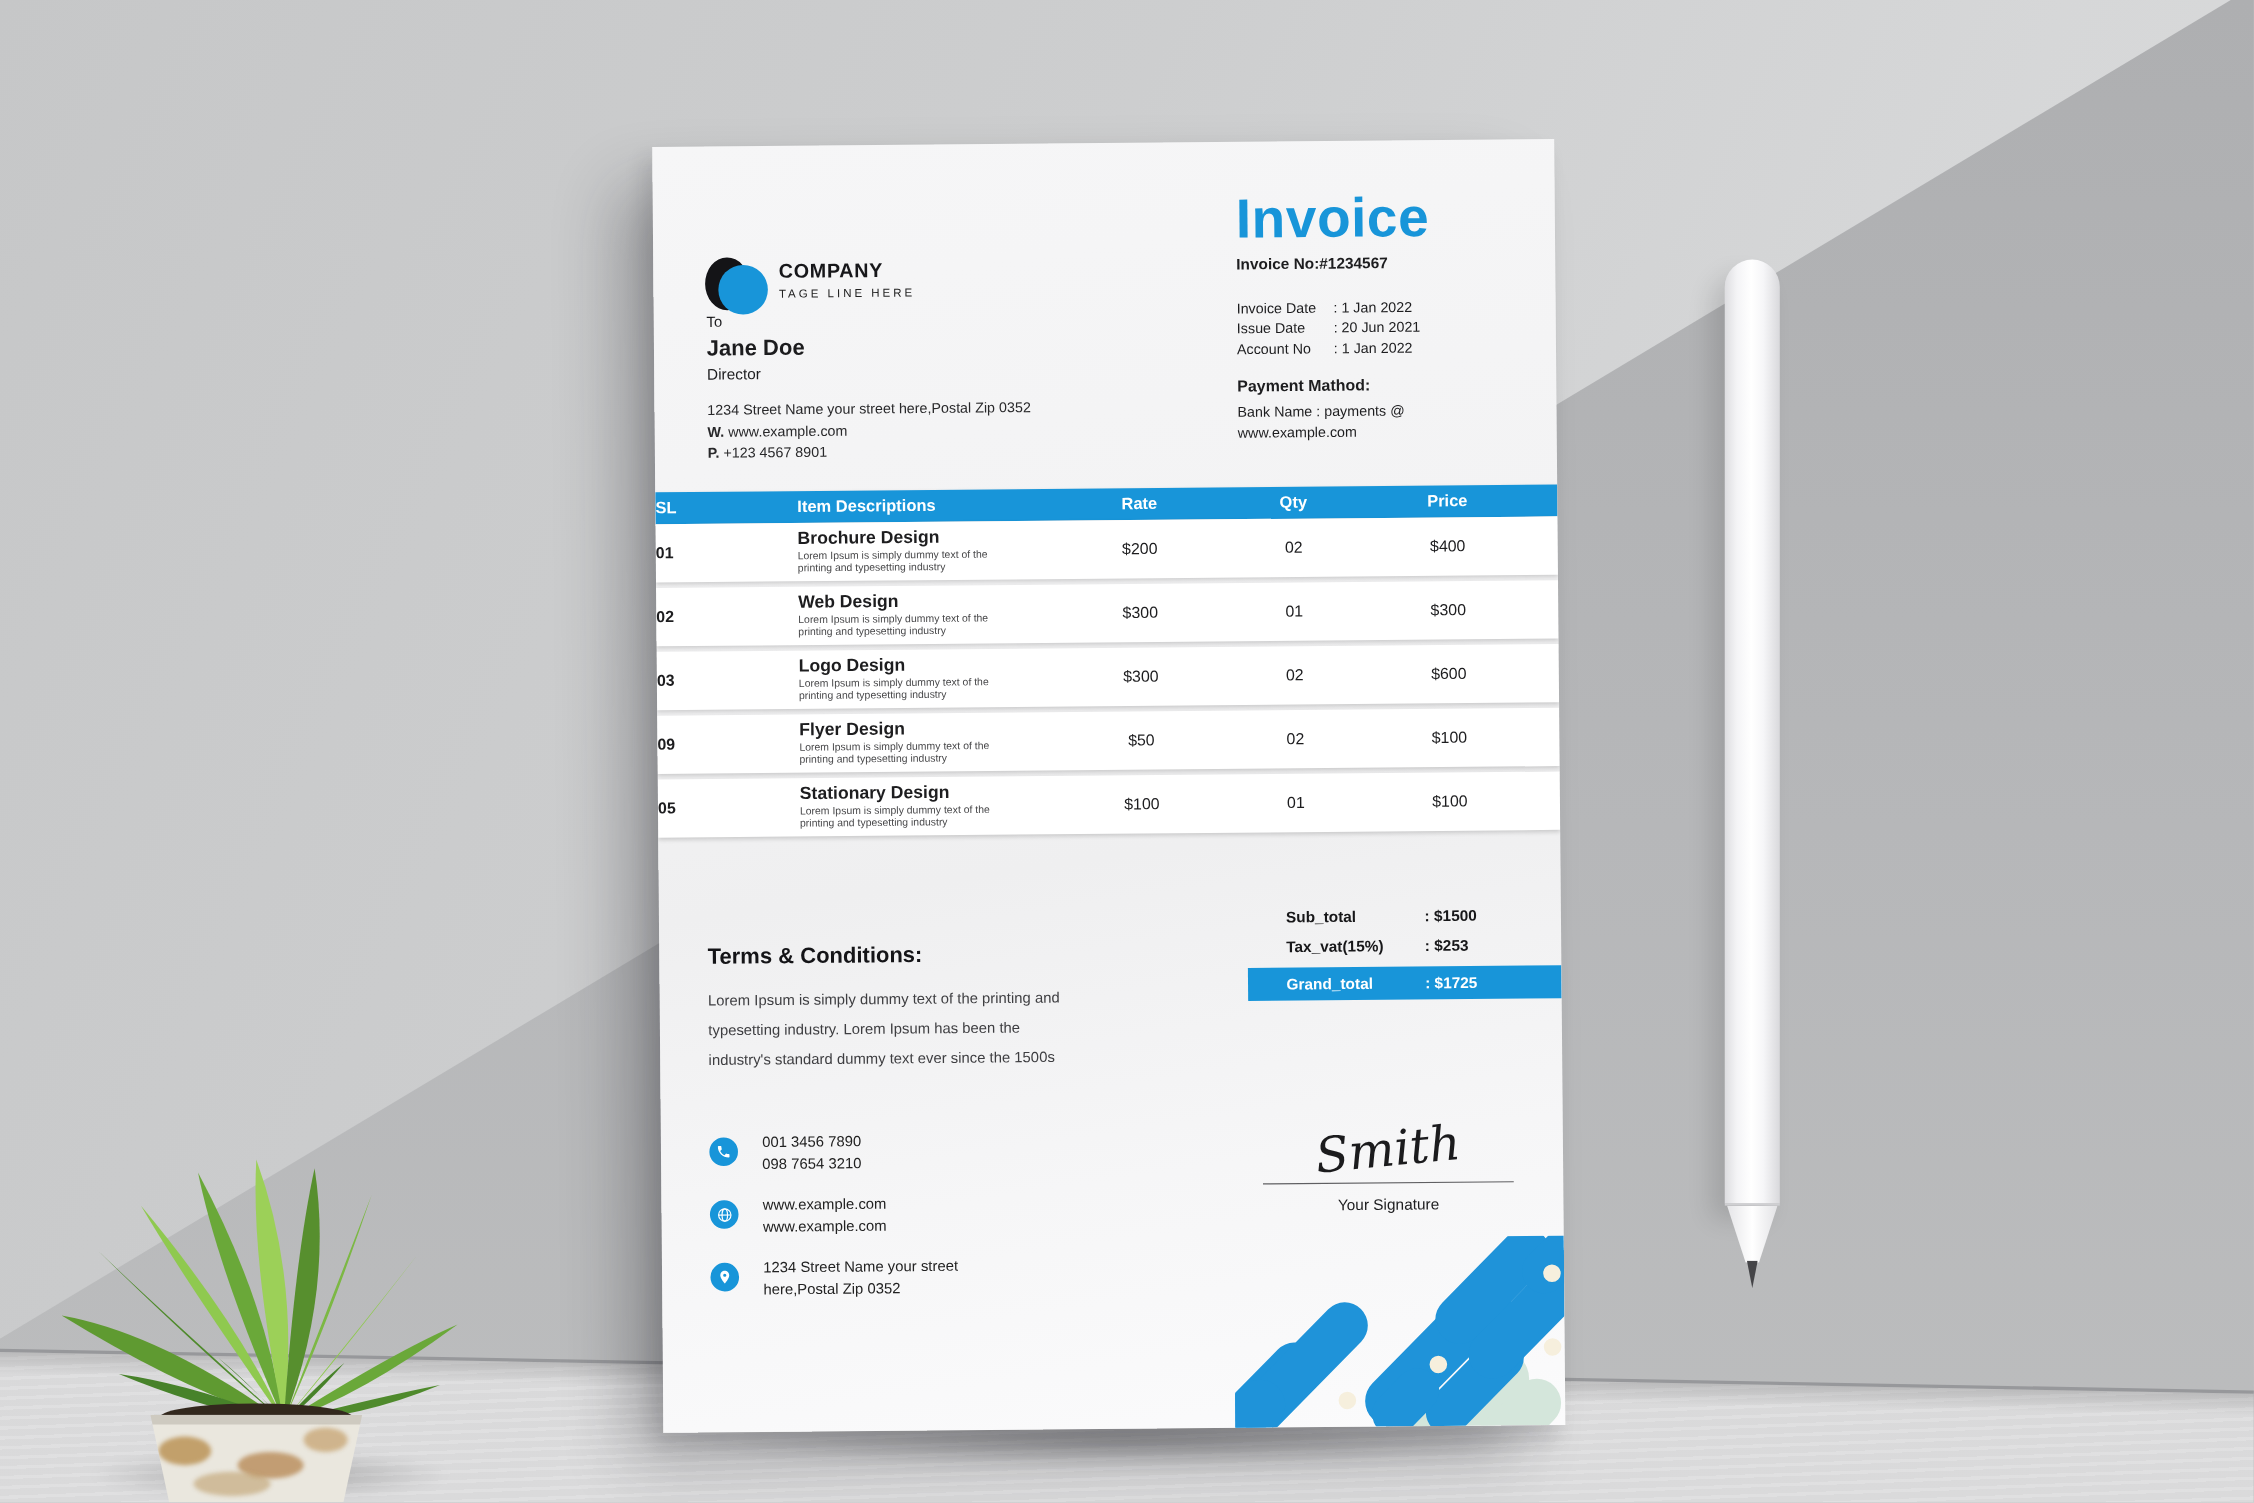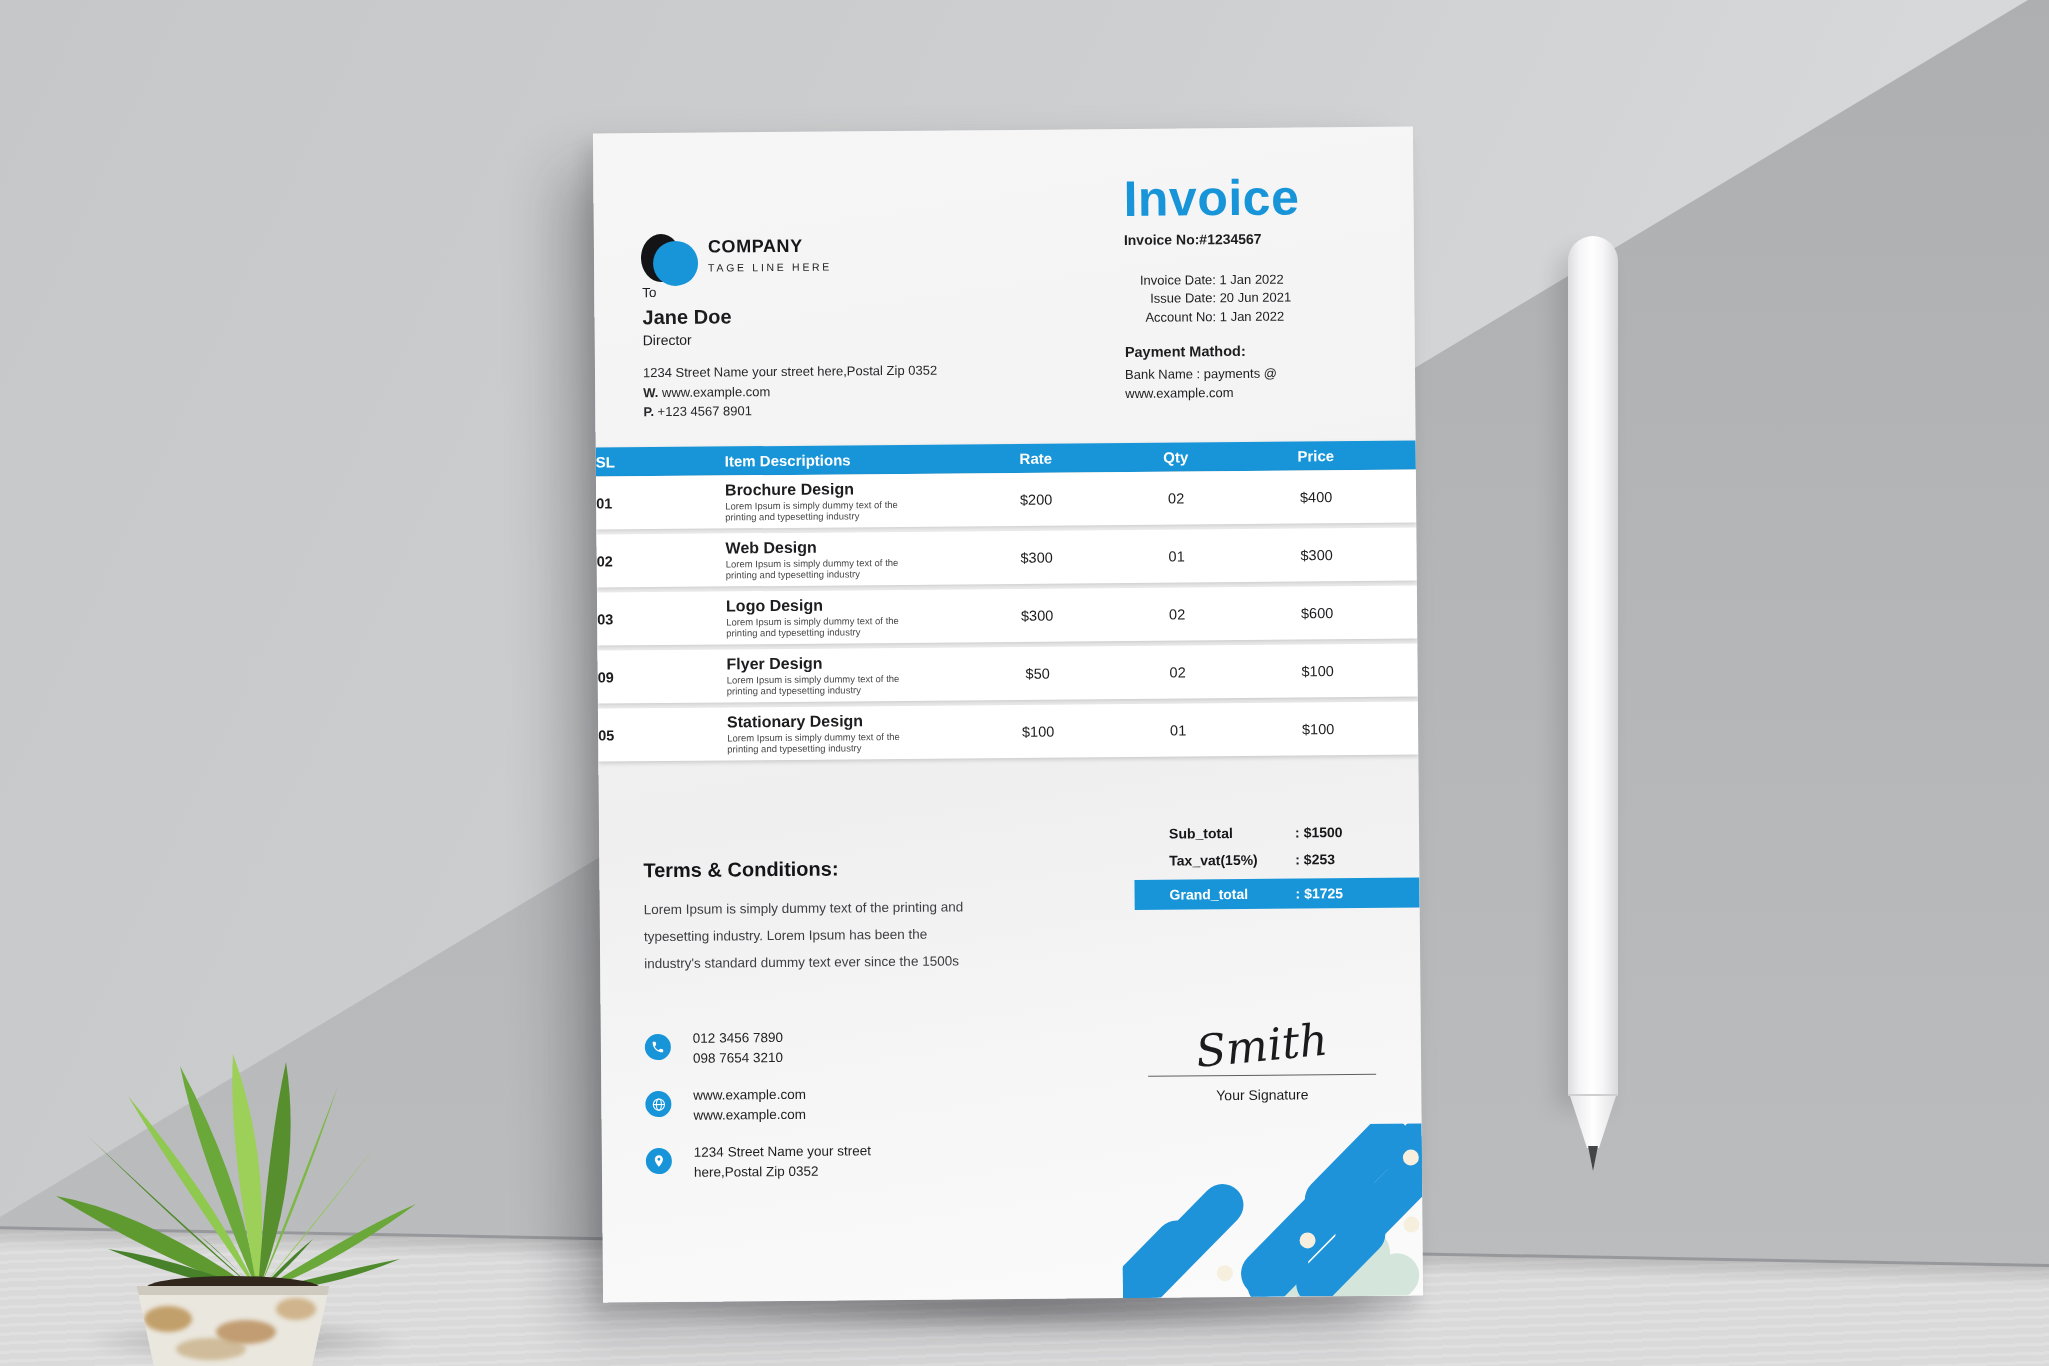--- a/index.html
+++ b/index.html
@@ -42,21 +42,21 @@
   .recipient .role{font-size:14px;margin-bottom:15px;}
   .recipient .line{font-size:13px;line-height:19.5px;color:#28282a;}
   .recipient .b{font-weight:700;}
 
   
   .inv-head{position:absolute;left:530px;top:44px;width:280px;color:#1d1d1f;}
   .inv-title{font-size:50px;font-weight:700;color:var(--accent);line-height:1.05;letter-spacing:.5px;}
   .inv-no{font-size:14px;font-weight:600;margin-top:6px;}
   .inv-meta{margin-top:24px;font-size:13px;line-height:18.5px;}
   .inv-meta .row{display:flex;}
-  .inv-meta .lab{width:88px;text-align:right;}
+  .inv-meta .lab{width:88px;}
   .pay-head{margin-top:17px;font-size:14.5px;font-weight:700;}
   .pay-line{font-size:13px;line-height:18.5px;}
   .pay-line.first{margin-top:6px;}
 
   
   .tbl{position:absolute;left:0;top:314px;width:820px;}
   .thead{height:29px;background:var(--accent);display:flex;align-items:center;color:#fff;font-weight:700;font-size:15px;
     box-shadow:0 2px 4px rgba(0,0,0,.18);}
   .c-sl{width:114px;text-align:left;}
   .c-item{width:266px;padding-left:15px;box-sizing:border-box;}
@@ -266,21 +266,21 @@
     </div>
 
     <div class="contacts">
       <div class="citem">
         <div class="cicon">
           <svg width="14" height="14" viewBox="0 0 24 24">
               <path fill="#fff" d="M6.6 10.8c1.5 3 3.6 5.1 6.6 6.6l2.2-2.2c.3-.3.7-.4 1-.2 1.1.4 2.3.6 3.6.6.6 0 1 .4 1 1V20c0 .6-.4 1-1 1C10.6 21 3 13.4 3 4c0-.6.4-1 1-1h3.5c.6 0 1 .4 1 1 0 1.2.2 2.4.6 3.6.1.3 0 .7-.2 1l-2.3 2.2z"></path>
             </svg>
         </div>
         <div class="ctxt">
-          <span>012 3456 7890</span>
+          <span>001 3456 7890</span>
           <span>098 7654 3210</span>
         </div>
       </div>
       <div class="citem">
         <div class="cicon">
           <svg width="15" height="15" viewBox="0 0 24 24" fill="none" stroke="#fff" stroke-width="1.7">
             <circle cx="12" cy="12" r="9"></circle>
               <ellipse cx="12" cy="12" rx="4" ry="9"></ellipse>
               <line x1="3" y1="12" x2="21" y2="12"></line>
             </svg>

